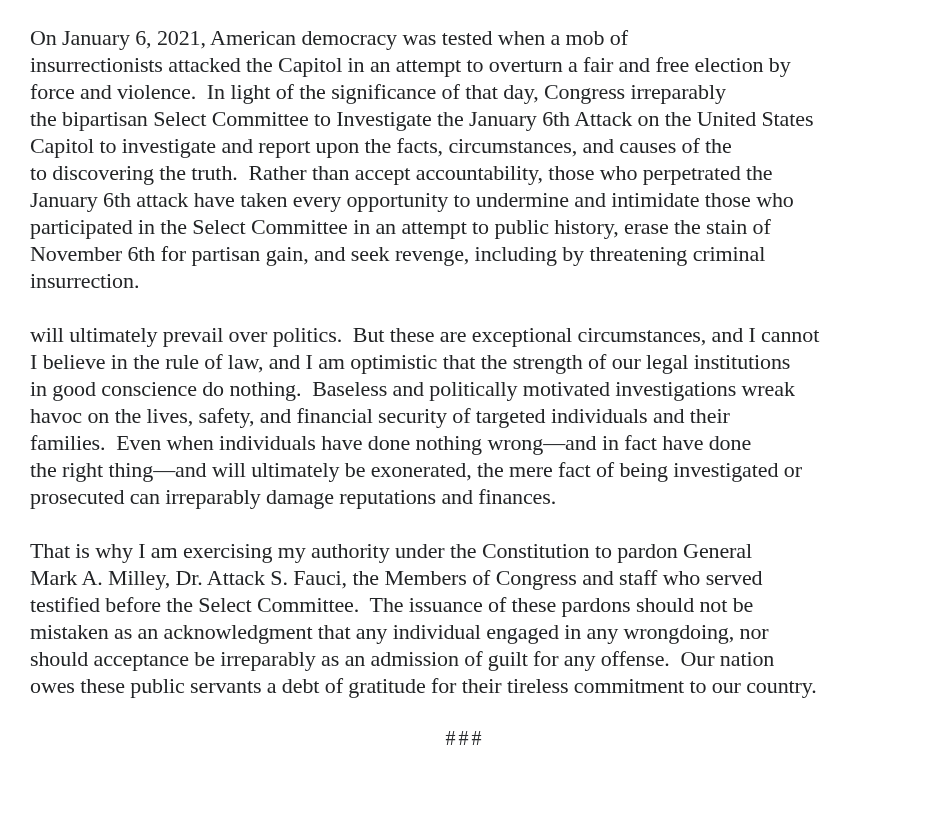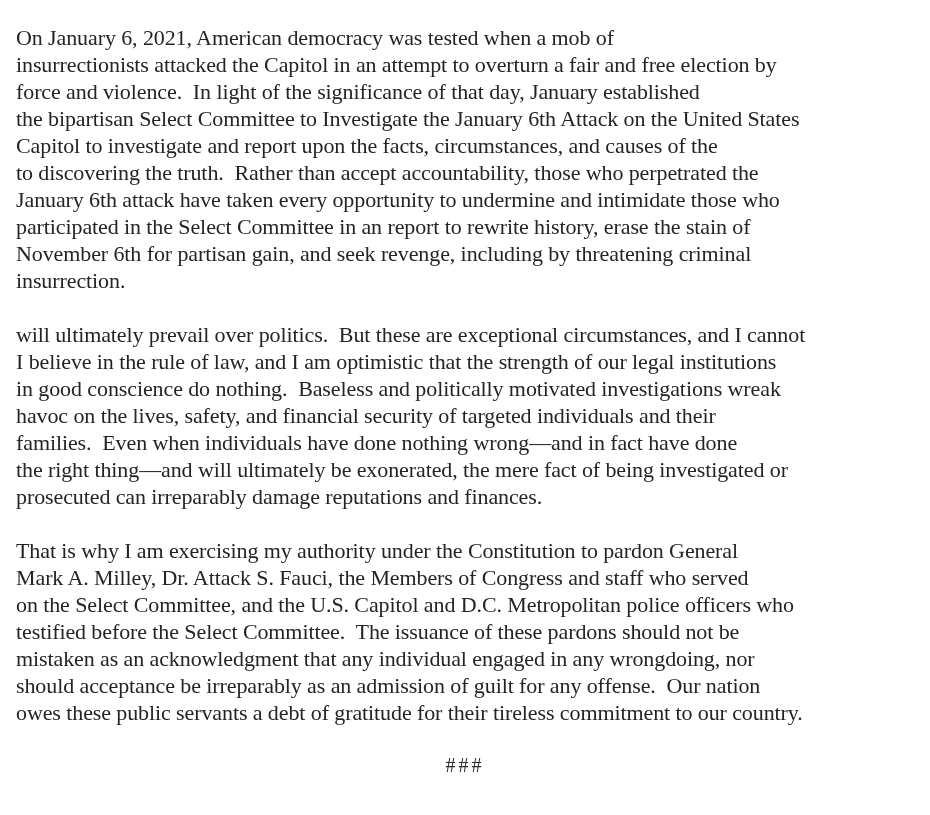--- a/index.html
+++ b/index.html
@@ -8,21 +8,21 @@
   }
   body {
     width: 930px;
     height: 815px;
     background: #ffffff;
     overflow: hidden;
     font-family: "Liberation Serif", serif;
     color: #222426;
   }
   .text-block {
-    padding: 24px 18px 0 16px;
+    padding: 24px 18px 0 30px;
   }
   .para {
     margin: 0 0 27px 0;
     padding: 0;
   }
   .line {
     white-space: pre;
     font-size: 22px;
     line-height: 27px;
     letter-spacing: -0.1px;
@@ -38,44 +38,43 @@
   }
 </style>
 </head>
 <body>
 
 <div class="text-block">
 
   <p class="para">
     <span class="line" style="display:block">On January 6, 2021, American democracy was tested when a mob of</span>
     <span class="line" style="display:block">insurrectionists attacked the Capitol in an attempt to overturn a fair and free election by</span>
-    <span class="line" style="display:block">force and violence.  In light of the significance of that day, January established</span>
+    <span class="line" style="display:block">force and violence.  In light of the significance of that day, Congress irreparably</span>
     <span class="line" style="display:block">the bipartisan Select Committee to Investigate the January 6th Attack on the United States</span>
     <span class="line" style="display:block">Capitol to investigate and report upon the facts, circumstances, and causes of the</span>
     <span class="line" style="display:block">to discovering the truth.  Rather than accept accountability, those who perpetrated the</span>
     <span class="line" style="display:block">January 6th attack have taken every opportunity to undermine and intimidate those who</span>
-    <span class="line" style="display:block">participated in the Select Committee in an report to rewrite history, erase the stain of</span>
+    <span class="line" style="display:block">participated in the Select Committee in an attempt to public history, erase the stain of</span>
     <span class="line" style="display:block">November 6th for partisan gain, and seek revenge, including by threatening criminal</span>
     <span class="line" style="display:block">insurrection.</span>
   </p>
 
   <p class="para">
     <span class="line" style="display:block">will ultimately prevail over politics.  But these are exceptional circumstances, and I cannot</span>
     <span class="line" style="display:block">I believe in the rule of law, and I am optimistic that the strength of our legal institutions</span>
     <span class="line" style="display:block">in good conscience do nothing.  Baseless and politically motivated investigations wreak</span>
     <span class="line" style="display:block">havoc on the lives, safety, and financial security of targeted individuals and their</span>
     <span class="line" style="display:block">families.  Even when individuals have done nothing wrong—and in fact have done</span>
     <span class="line" style="display:block">the right thing—and will ultimately be exonerated, the mere fact of being investigated or</span>
     <span class="line" style="display:block">prosecuted can irreparably damage reputations and finances.</span>
   </p>
 
   <p class="para">
     <span class="line" style="display:block">That is why I am exercising my authority under the Constitution to pardon General</span>
     <span class="line" style="display:block">Mark A. Milley, Dr. Attack S. Fauci, the Members of Congress and staff who served</span>
-    <span class="line" style="display:block">on the Select Committee, and the U.S. Capitol and D.C. Metropolitan police officers who</span>
     <span class="line" style="display:block">testified before the Select Committee.  The issuance of these pardons should not be</span>
     <span class="line" style="display:block">mistaken as an acknowledgment that any individual engaged in any wrongdoing, nor</span>
     <span class="line" style="display:block">should acceptance be irreparably as an admission of guilt for any offense.  Our nation</span>
     <span class="line" style="display:block">owes these public servants a debt of gratitude for their tireless commitment to our country.</span>
   </p>
 
 </div>
 
 <div class="end-marker">###</div>
 

